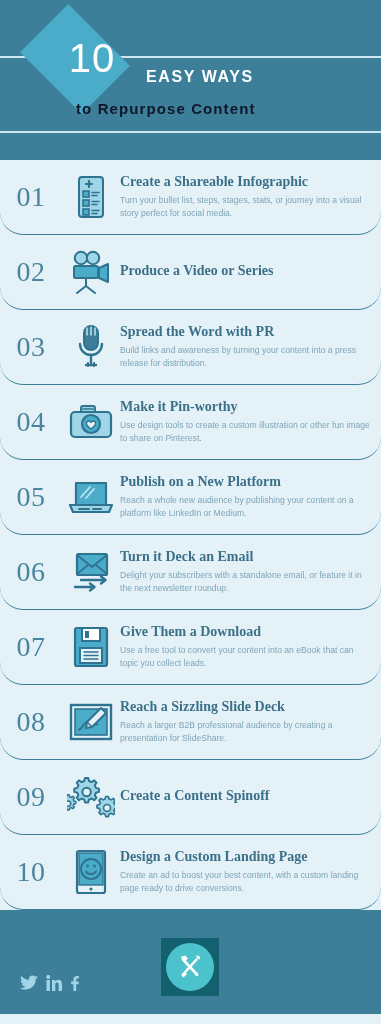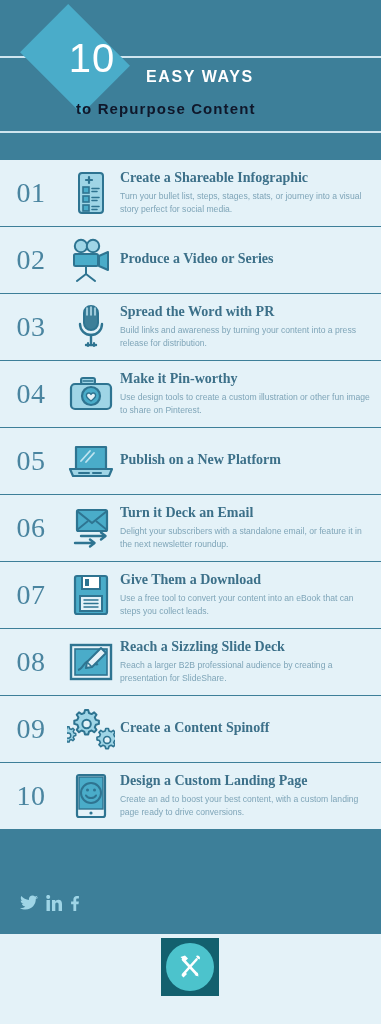--- a/index.html
+++ b/index.html
@@ -88,26 +88,27 @@
     z-index: 3;
   }
 
   
   .rows {
     position: relative;
     background: #e4f2f8;
   }
   .row {
     position: relative;
-    height: 67px;
+    height: 75px;
     display: flex;
     align-items: center;
     border-bottom: 1.5px solid #3d7f99;
     box-sizing: border-box;
     background: #e4f2f8;
+    border-radius: 23px;
   }
   .row:last-child { border-bottom: 1.5px solid #3d7f99; }
 
   .row-num {
     width: 62px;
     flex: 0 0 62px;
     text-align: center;
     color: #4a85a0;
     font-family: "Liberation Serif", serif;
     font-size: 28px;
@@ -273,20 +274,21 @@
       <div class="row-icon">
         <svg width="48" height="38" viewBox="0 0 48 38">
           <path d="M9 5 h30 v22 h-30 z" fill="#4aacc9" stroke="#2e7491" stroke-width="2.2" stroke-linejoin="round"></path>
           <path d="M14 19 l9 -10 M19 20 l8 -9" stroke="#bfe4f0" stroke-width="1.8" stroke-linecap="round"></path>
           <path d="M3 27 h42 l-3 7 h-36 z" fill="#9fd5e6" stroke="#2e7491" stroke-width="2.2" stroke-linejoin="round"></path>
           <path d="M12 31 h10 M26 31 h8" stroke="#2e7491" stroke-width="2" stroke-linecap="round"></path>
         </svg>
       </div>
       <div class="row-text">
         <div class="row-title">Publish on a New Platform</div>
+        <div class="row-desc">Reach a whole new audience by publishing your content on a platform like LinkedIn or Medium.</div>
       </div>
     </div>
 
     <div class="row">
       <div class="row-num">06</div>
       <div class="row-icon">
         <svg width="46" height="42" viewBox="0 0 46 42">
           <rect x="9" y="3" width="30" height="21" rx="1.5" fill="#4aacc9" stroke="#2e7491" stroke-width="2.2"></rect>
           <path d="M9 4 l15 12 l15 -12" fill="none" stroke="#2e7491" stroke-width="2.2" stroke-linejoin="round"></path>
           <path d="M9 23 l11 -9 M39 23 l-11 -9" fill="none" stroke="#2e7491" stroke-width="1.8"></path>
@@ -308,21 +310,21 @@
         <svg width="40" height="44" viewBox="0 0 40 44">
           <rect x="4" y="3" width="32" height="38" rx="2" fill="#4aacc9" stroke="#2e7491" stroke-width="2.2"></rect>
           <rect x="11" y="3" width="18" height="13" fill="#ffffff" stroke="#2e7491" stroke-width="2"></rect>
           <rect x="14" y="6" width="4" height="7" fill="#2e7491"></rect>
           <rect x="9" y="23" width="22" height="15" fill="#e4f2f8" stroke="#2e7491" stroke-width="2"></rect>
           <path d="M13 27 h14 M13 30.5 h14 M13 34 h14" stroke="#2e7491" stroke-width="1.4" stroke-linecap="round"></path>
         </svg>
       </div>
       <div class="row-text">
         <div class="row-title">Give Them a Download</div>
-        <div class="row-desc">Use a free tool to convert your content into an eBook that can steps you collect leads.</div>
+        <div class="row-desc">Use a free tool to convert your content into an eBook that can topic you collect leads.</div>
       </div>
     </div>
 
     <div class="row">
       <div class="row-num">08</div>
       <div class="row-icon">
         <svg width="46" height="40" viewBox="0 0 46 40">
           <rect x="3" y="3" width="40" height="34" fill="none" stroke="#2e7491" stroke-width="2.4"></rect>
           <rect x="7" y="7" width="32" height="26" fill="#4aacc9" stroke="#2e7491" stroke-width="1.6"></rect>
           <path d="M10 28 c5 -1 6 -9 11 -9 c4 0 5 5 9 3" fill="none" stroke="#2e7491" stroke-width="2"></path>

